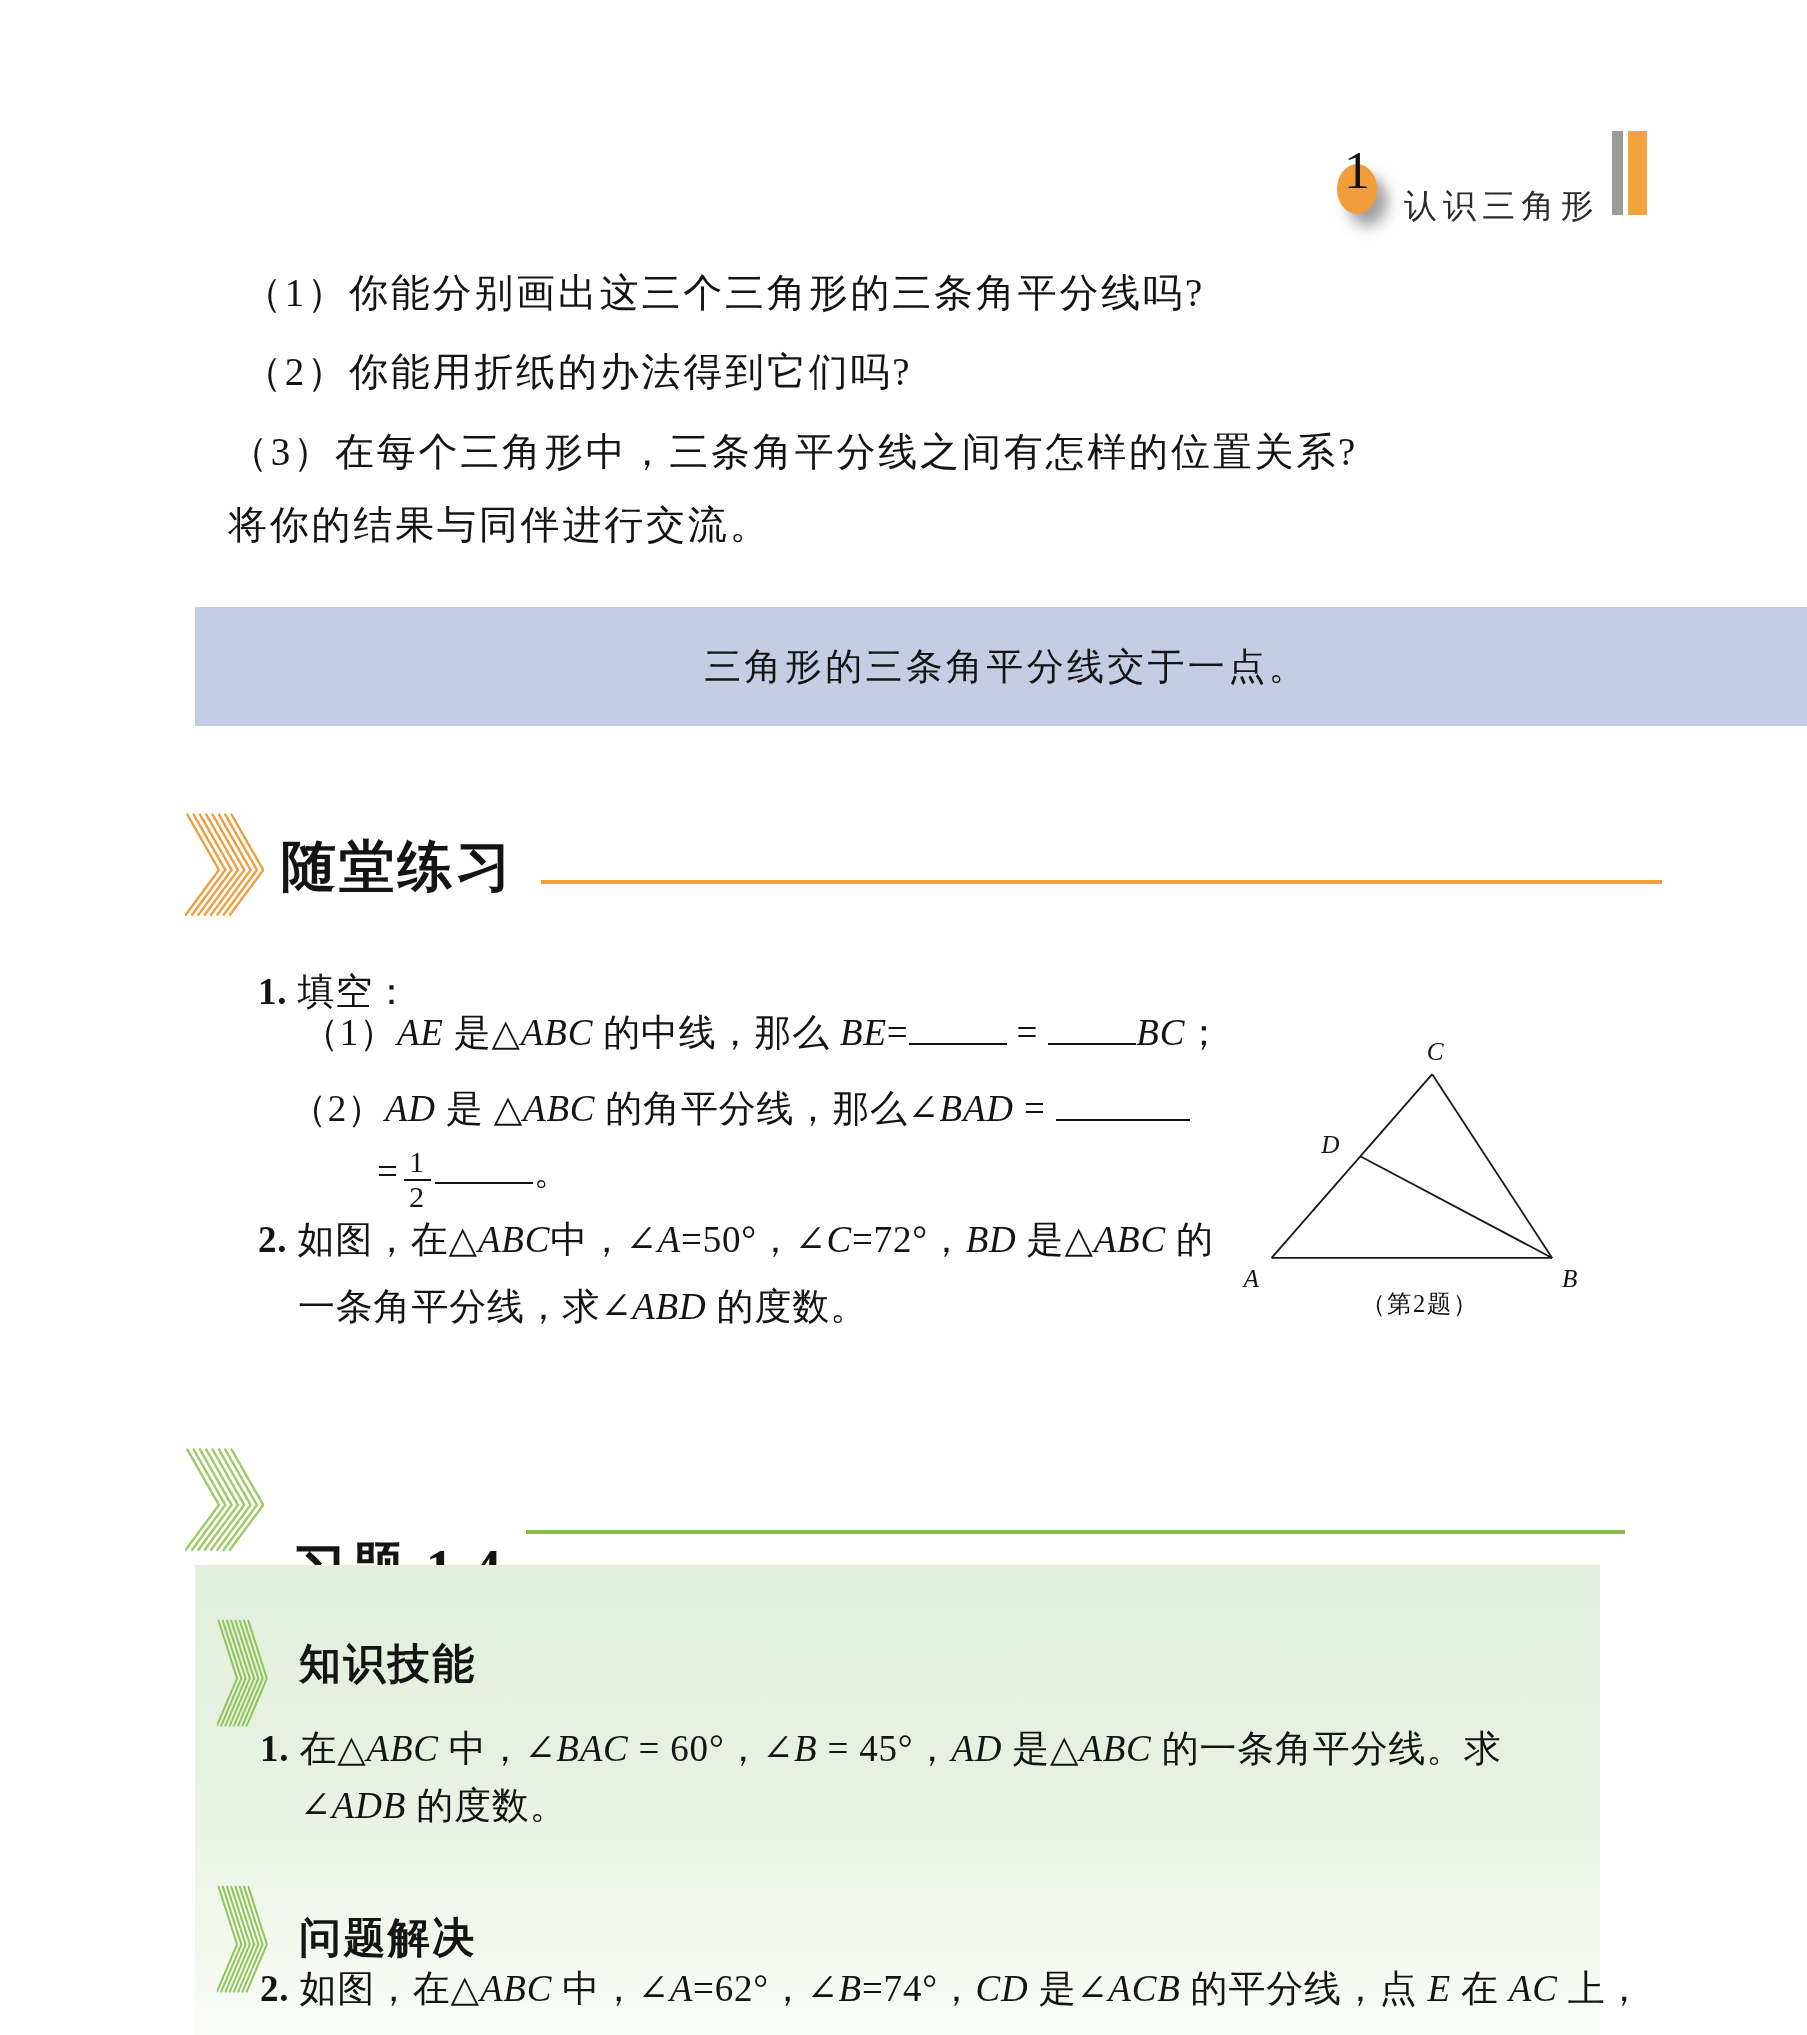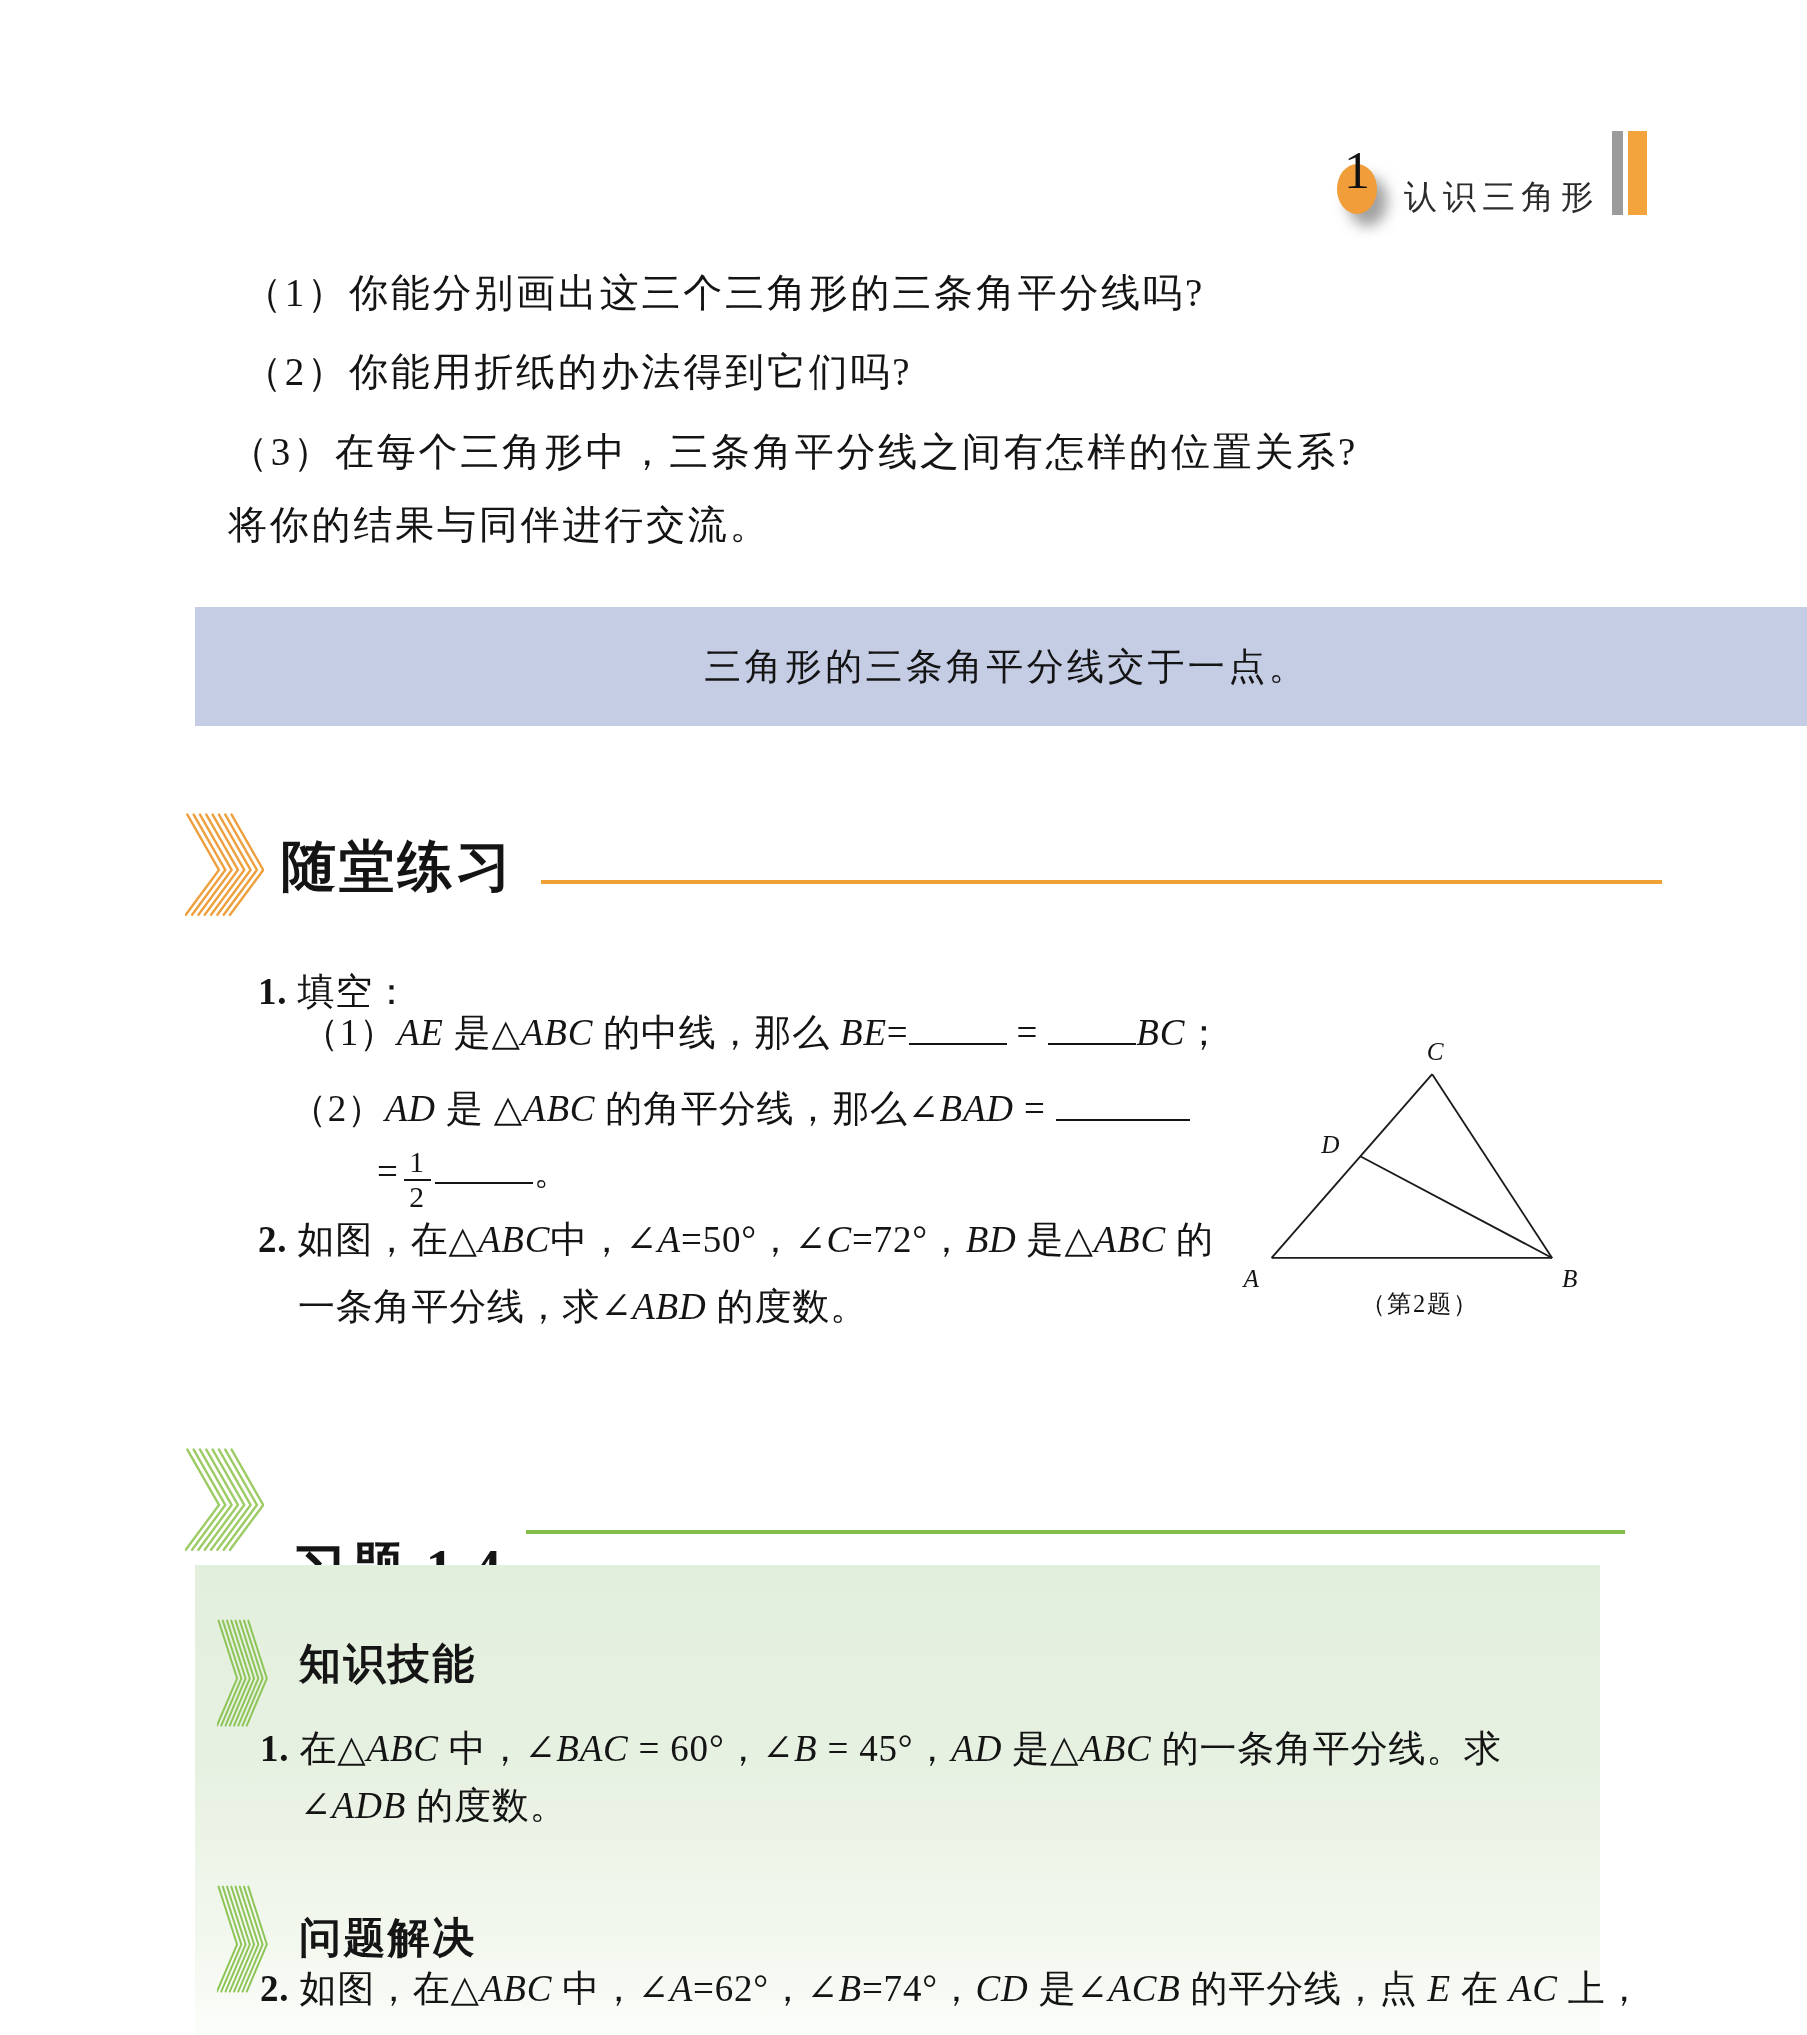--- a/index.html
+++ b/index.html
@@ -52,21 +52,21 @@
   .tri{stroke:#1a1a1a;stroke-width:4.5;fill:none;}
 </style>
 </head>
 <body>
 
 <div class="page">
 
   <div class="abs" style="left:0;top:0;width:1808px;height:228px;">
     <div class="abs chap-ellipse" style="left:1337px;top:164px;"></div>
     <div class="abs chap-num" style="left:1337px;top:145px;">1</div>
-    <div class="abs chap-title nowrap" style="left:1404px;top:175px;">认识三角形</div>
+    <div class="abs chap-title nowrap" style="left:1404px;top:184px;">认识三角形</div>
     <div class="abs bar bar-gray"></div>
     <div class="abs bar bar-orange"></div>
   </div>
 
   <div class="abs intro-line nowrap" style="left:243px;top:268px;">（1）你能分别画出这三个三角形的三条角平分线吗?</div>
   <div class="abs intro-line nowrap" style="left:243px;top:347px;">（2）你能用折纸的办法得到它们吗?</div>
   <div class="abs intro-line nowrap" style="left:229px;top:427px;">（3）在每个三角形中，三条角平分线之间有怎样的位置关系?</div>
   <div class="abs intro-line nowrap" style="left:228px;top:500px;">将你的结果与同伴进行交流。</div>
 
   <div class="abs callout">

